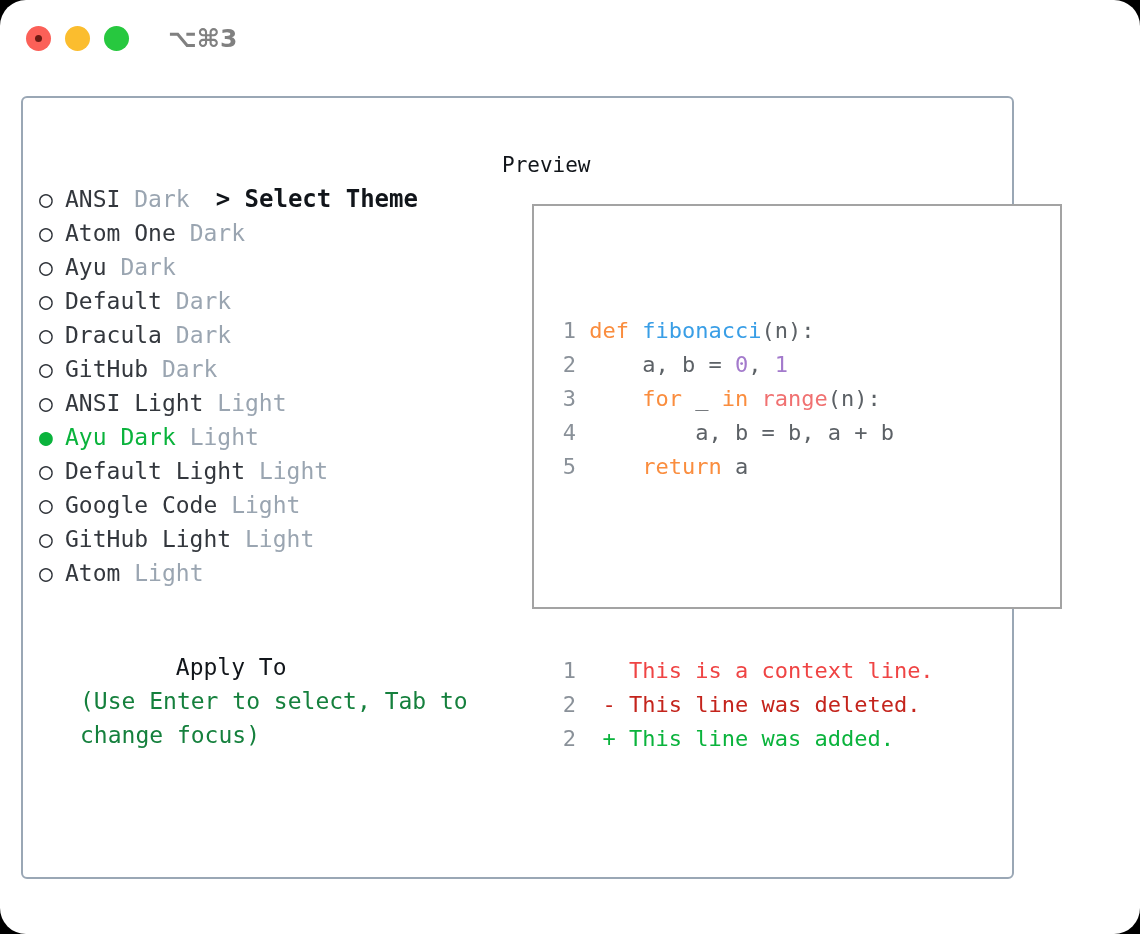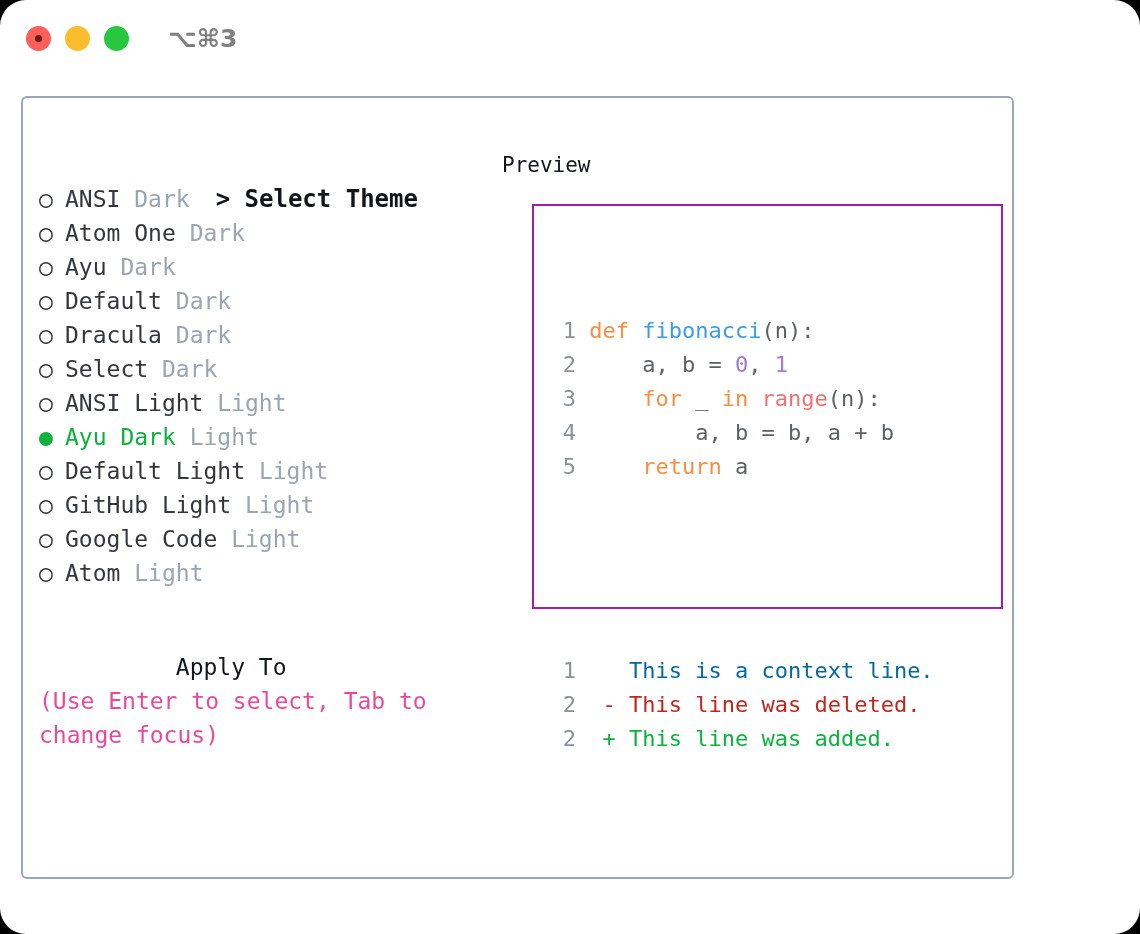--- a/index.html
+++ b/index.html
@@ -123,38 +123,39 @@
     color: #11151a;
     margin-top: 16px;
   }
 
   .spacer-sm { height: 26px; }
   .spacer-md { height: 34px; }
 
   .hint {
     font-size: 23px;
     line-height: 34px;
-    color: #ec4899;
-    white-space: pre;
+    color: #15803d;
+    white-space: pre;
+    margin-left: 41px;
   }
 
   
   .preview-title {
     font-size: 21px;
     line-height: 34px;
     color: #11151a;
     white-space: pre;
   }
   .preview-box {
     position: absolute;
     left: 30px;
     top: 56px;
-    width: 471px;
+    width: 530px;
     height: 405px;
-    border: 2px solid #a21caf;
+    border: 2px solid #a3a3a3;
     box-sizing: border-box;
     background: #ffffff;
   }
   .code {
     position: absolute;
     left: 18px;
     top: 40px;
     font-size: 22px;
     line-height: 34px;
     white-space: pre;
@@ -165,21 +166,21 @@
     text-align: right;
     color: #8a9199;
   }
   .kw   { color: #fa8d3e; }
   .fn   { color: #399ee6; }
   .num  { color: #a37acc; }
   .bi   { color: #f07171; }
   .plain{ color: #5c6166; }
   .punct{ color: #5c6166; }
 
-  .diff-ctx { color: #0369a1; }
+  .diff-ctx { color: #ef4444; }
   .diff-del { color: #c4241c; }
   .diff-add { color: #0ab33c; }
   .code-gap { height: 34px; }
 </style>
 </head>
 <body>
 
 <div class="window">
 
   <div class="titlebar">
@@ -196,26 +197,26 @@
     <div class="left-col">
       <div class="row header-row">
         <span>&gt; Select Theme</span>
       </div>
       <div id="theme-list">
           <div class="row"><span class="marker">○</span><span>ANSI </span><span class="suffix">Dark</span></div>
           <div class="row"><span class="marker">○</span><span>Atom One </span><span class="suffix">Dark</span></div>
           <div class="row"><span class="marker">○</span><span>Ayu </span><span class="suffix">Dark</span></div>
           <div class="row"><span class="marker">○</span><span>Default </span><span class="suffix">Dark</span></div>
           <div class="row"><span class="marker">○</span><span>Dracula </span><span class="suffix">Dark</span></div>
-          <div class="row"><span class="marker">○</span><span>Select </span><span class="suffix">Dark</span></div>
+          <div class="row"><span class="marker">○</span><span>GitHub </span><span class="suffix">Dark</span></div>
           <div class="row"><span class="marker">○</span><span>ANSI Light </span><span class="suffix">Light</span></div>
           <div class="row"><span class="marker sel-marker">●</span><span class="sel-label">Ayu Dark </span><span class="suffix">Light</span></div>
           <div class="row"><span class="marker">○</span><span>Default Light </span><span class="suffix">Light</span></div>
+          <div class="row"><span class="marker">○</span><span>Google Code </span><span class="suffix">Light</span></div>
           <div class="row"><span class="marker">○</span><span>GitHub Light </span><span class="suffix">Light</span></div>
-          <div class="row"><span class="marker">○</span><span>Google Code </span><span class="suffix">Light</span></div>
           <div class="row"><span class="marker">○</span><span>Atom </span><span class="suffix">Light</span></div>
         </div>
 
       <div class="spacer-sm"></div>
 
       <div class="row">
         <span class="marker"></span><span class="section-label">Apply To</span>
       </div>
 
       <div class="spacer-md"></div>

